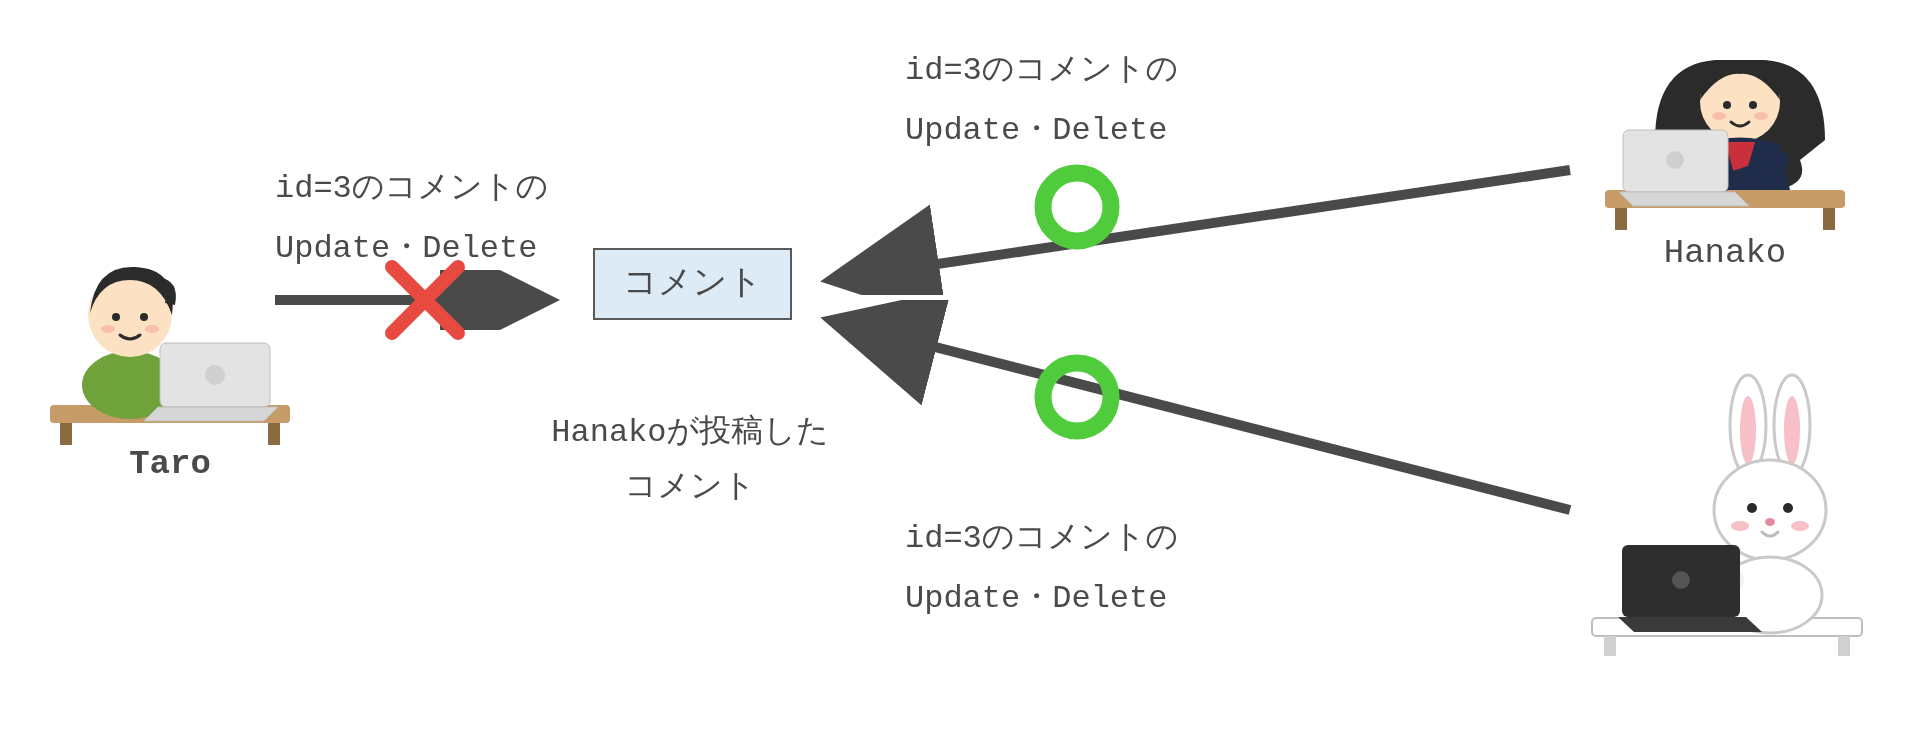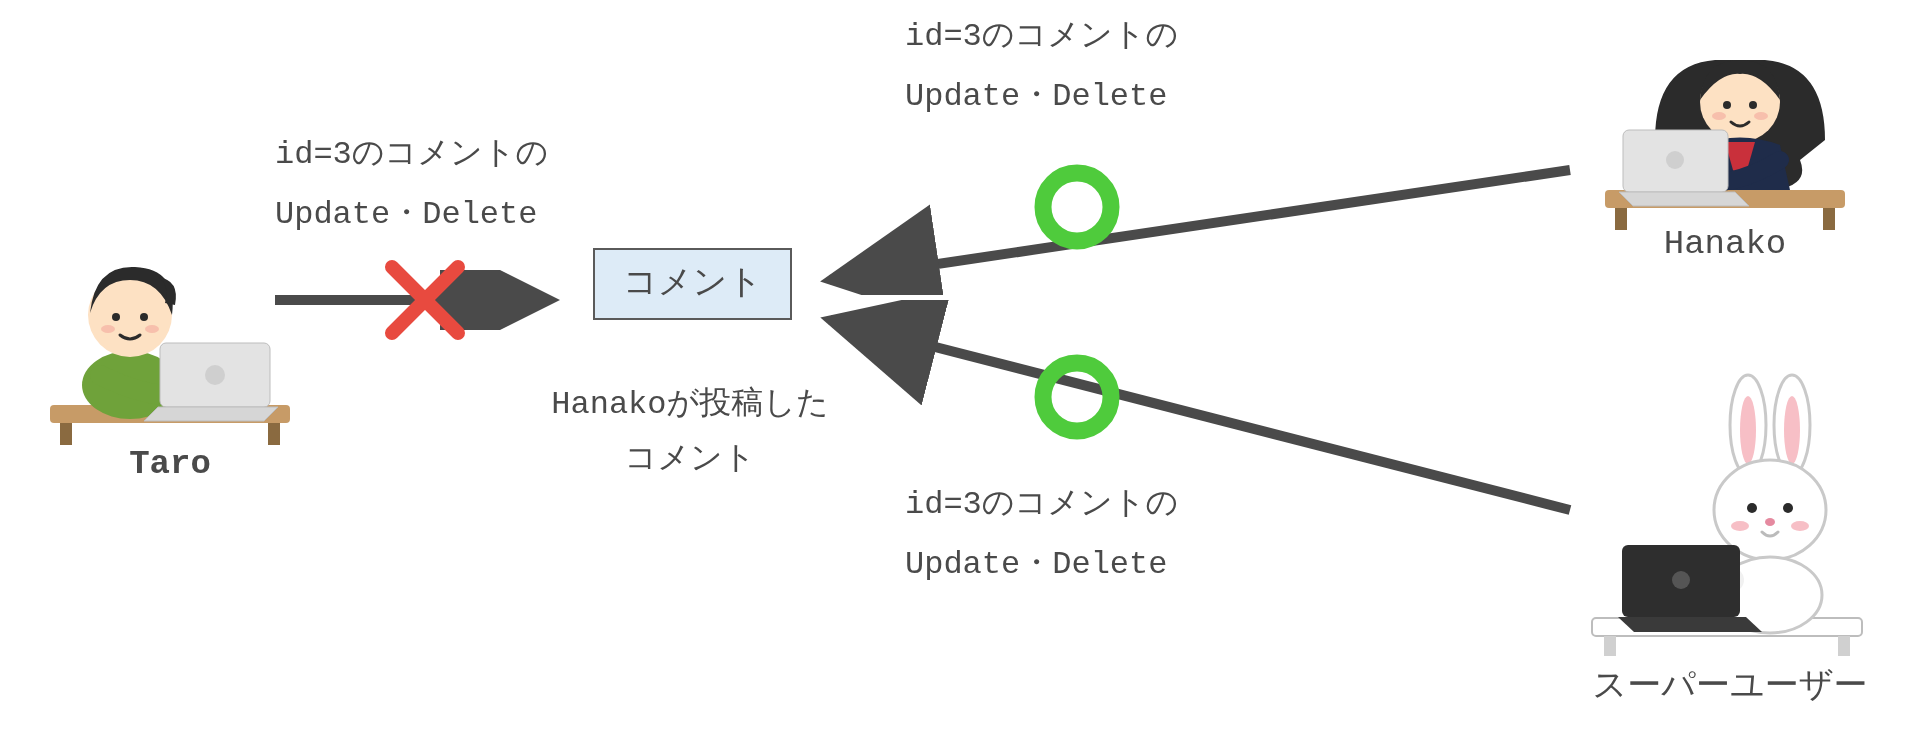--- a/index.html
+++ b/index.html
@@ -15,40 +15,42 @@
     position: relative;
     width: 1908px;
     height: 730px;
   }
   .abs { position: absolute; }
   .label {
     font-size: 32px;
     line-height: 50px;
     white-space: nowrap;
     color: #4a4a4a;
+    margin-top: 34px;
   }
   .name {
     font-size: 34px;
     color: #4a4a4a;
     text-align: center;
   }
   .comment-box {
     background: #DDEBF7;
     border: 2px solid #5a5a5a;
     padding: 10px 28px;
     font-size: 34px;
     color: #4a4a4a;
     text-align: center;
     line-height: 48px;
   }
   .caption {
     font-size: 32px;
     color: #4a4a4a;
     text-align: center;
     line-height: 50px;
+    margin-top: 28px;
   }
   svg { display:block; }
 </style>
 </head>
 <body>
 
 <div class="stage">
 
   <div class="abs" style="left:40px; top:225px;">
     <svg width="260" height="220" viewBox="0 0 260 220">
@@ -162,21 +164,21 @@
       <path d="M185 150 Q140 178 95 172" stroke="#1F2C4A" stroke-width="18" fill="none" stroke-linecap="round"></path>
       <circle cx="95" cy="172" r="9" fill="#FDE1C3"></circle>
 
       <g>
         <rect x="28" y="120" width="105" height="62" rx="6" fill="#E3E3E3" stroke="#bdbdbd"></rect>
         <circle cx="80" cy="150" r="9" fill="#cfcfcf"></circle>
         <path d="M24 182 L140 182 L154 196 L38 196 Z" fill="#D6D6D6" stroke="#bdbdbd"></path>
       </g>
     </svg>
   </div>
-  <div class="abs name" style="left:1640px; top:225px; width:170px;">Hanako</div>
+  <div class="abs name" style="left:1640px; top:234px; width:170px;">Hanako</div>
 
   <div class="abs" style="left:1582px; top:370px;">
     <svg width="290" height="290" viewBox="0 0 290 290">
 
       <rect x="10" y="248" width="270" height="18" rx="4" fill="#ffffff" stroke="#bdbdbd" stroke-width="2"></rect>
       <rect x="22" y="266" width="12" height="20" fill="#d0d0d0"></rect>
       <rect x="256" y="266" width="12" height="20" fill="#d0d0d0"></rect>
 
       <ellipse cx="166" cy="55" rx="18" ry="50" fill="#ffffff" stroke="#c9c9c9" stroke-width="3"></ellipse>
       <ellipse cx="166" cy="60" rx="8" ry="34" fill="#F7BFC6"></ellipse>
@@ -196,15 +198,14 @@
       <path d="M150 210 Q120 235 100 238" stroke="#ffffff" stroke-width="20" fill="none" stroke-linecap="round"></path>
       <path d="M150 210 Q120 235 100 238" stroke="#c9c9c9" stroke-width="24" fill="none" stroke-linecap="round" opacity="0.25"></path>
 
       <g>
         <rect x="40" y="175" width="118" height="72" rx="6" fill="#2e2e2e"></rect>
         <circle cx="99" cy="210" r="9" fill="#555"></circle>
         <path d="M36 247 L164 247 L180 262 L52 262 Z" fill="#3a3a3a"></path>
       </g>
     </svg>
   </div>
-  <div class="abs name" style="left:1565px; top:662px; width:330px;">スーパーユーザー</div>
 
 </div>
 
 </body></html>

